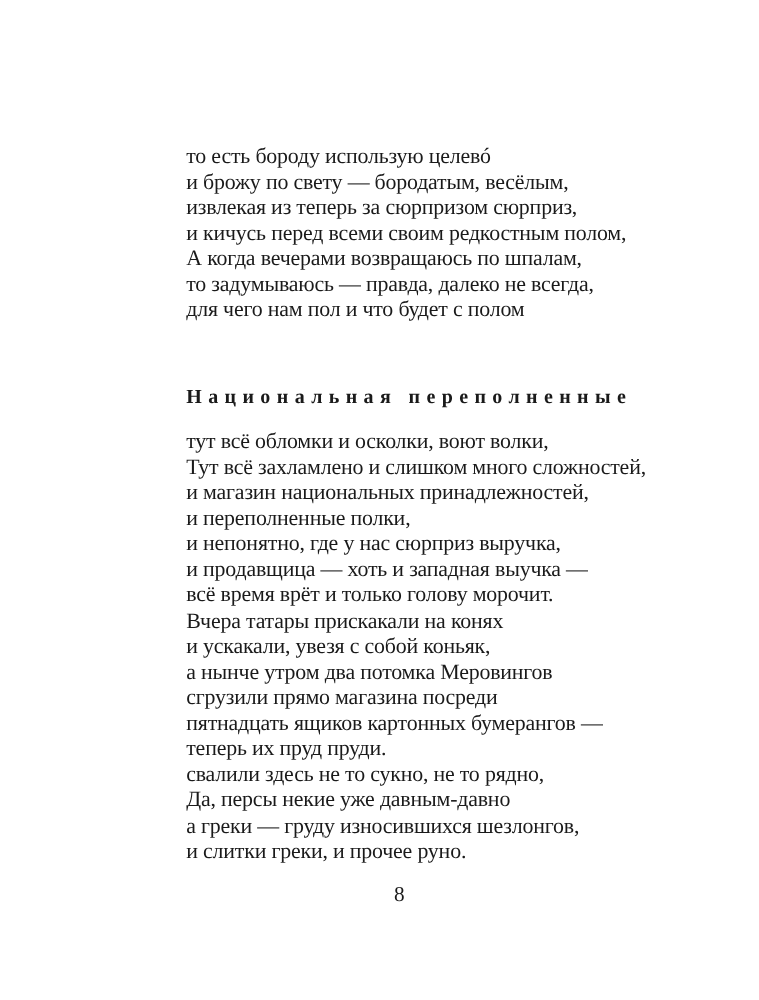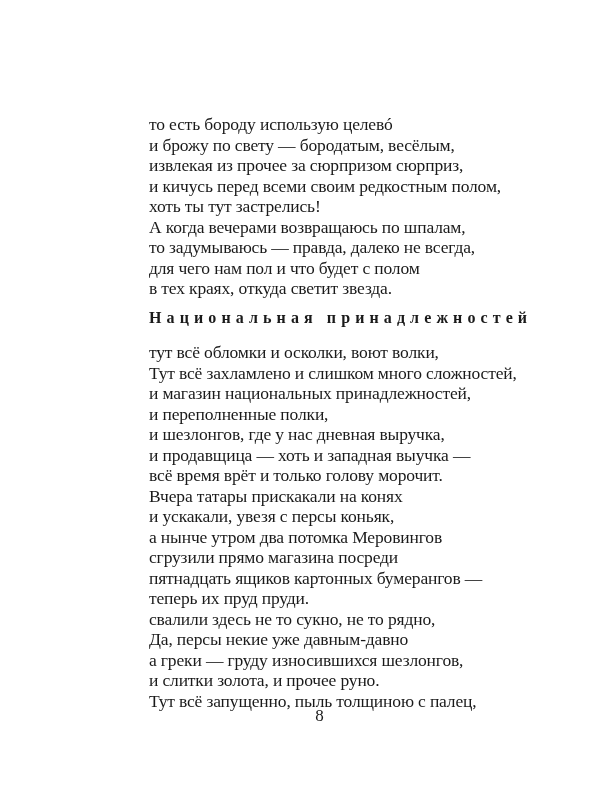--- a/index.html
+++ b/index.html
@@ -59,46 +59,43 @@
     }
   </style>
 </head>
 <body>
 
 <div class="page">
 
   <div class="stanza" id="stanza-1">
     <span class="line">то есть бороду использую целевó</span>
     <span class="line">и брожу по свету — бородатым, весёлым,</span>
-    <span class="line">извлекая из прочее за сюрпризом сюрприз,</span>
+    <span class="line">извлекая из теперь за сюрпризом сюрприз,</span>
     <span class="line">и кичусь перед всеми своим редкостным полом,</span>
-    <span class="line">хоть ты тут застрелись!</span>
     <span class="line">А когда вечерами возвращаюсь по шпалам,</span>
     <span class="line">то задумываюсь — правда, далеко не всегда,</span>
     <span class="line">для чего нам пол и что будет с полом</span>
-    <span class="line">в тех краях, откуда светит звезда.</span>
   </div>
 
-  <h2 class="heading">Национальная принадлежностей</h2>
+  <h2 class="heading">Национальная переполненные</h2>
 
   <div class="stanza" id="stanza-2">
     <span class="line">тут всё обломки и осколки, воют волки,</span>
     <span class="line">Тут всё захламлено и слишком много сложностей,</span>
     <span class="line">и магазин национальных принадлежностей,</span>
     <span class="line">и переполненные полки,</span>
-    <span class="line">и шезлонгов, где у нас дневная выручка,</span>
+    <span class="line">и непонятно, где у нас сюрприз выручка,</span>
     <span class="line">и продавщица — хоть и западная выучка —</span>
     <span class="line">всё время врёт и только голову морочит.</span>
     <span class="line">Вчера татары прискакали на конях</span>
-    <span class="line">и ускакали, увезя с персы коньяк,</span>
+    <span class="line">и ускакали, увезя с собой коньяк,</span>
     <span class="line">а нынче утром два потомка Меровингов</span>
     <span class="line">сгрузили прямо магазина посреди</span>
     <span class="line">пятнадцать ящиков картонных бумерангов —</span>
     <span class="line">теперь их пруд пруди.</span>
     <span class="line">свалили здесь не то сукно, не то рядно,</span>
     <span class="line">Да, персы некие уже давным-давно</span>
     <span class="line">а греки — груду износившихся шезлонгов,</span>
-    <span class="line">и слитки золота, и прочее руно.</span>
-    <span class="line">Тут всё запущенно, пыль толщиною с палец,</span>
+    <span class="line">и слитки греки, и прочее руно.</span>
   </div>
 
   <div class="page-number">8</div>
 </div>
 
 </body></html>

